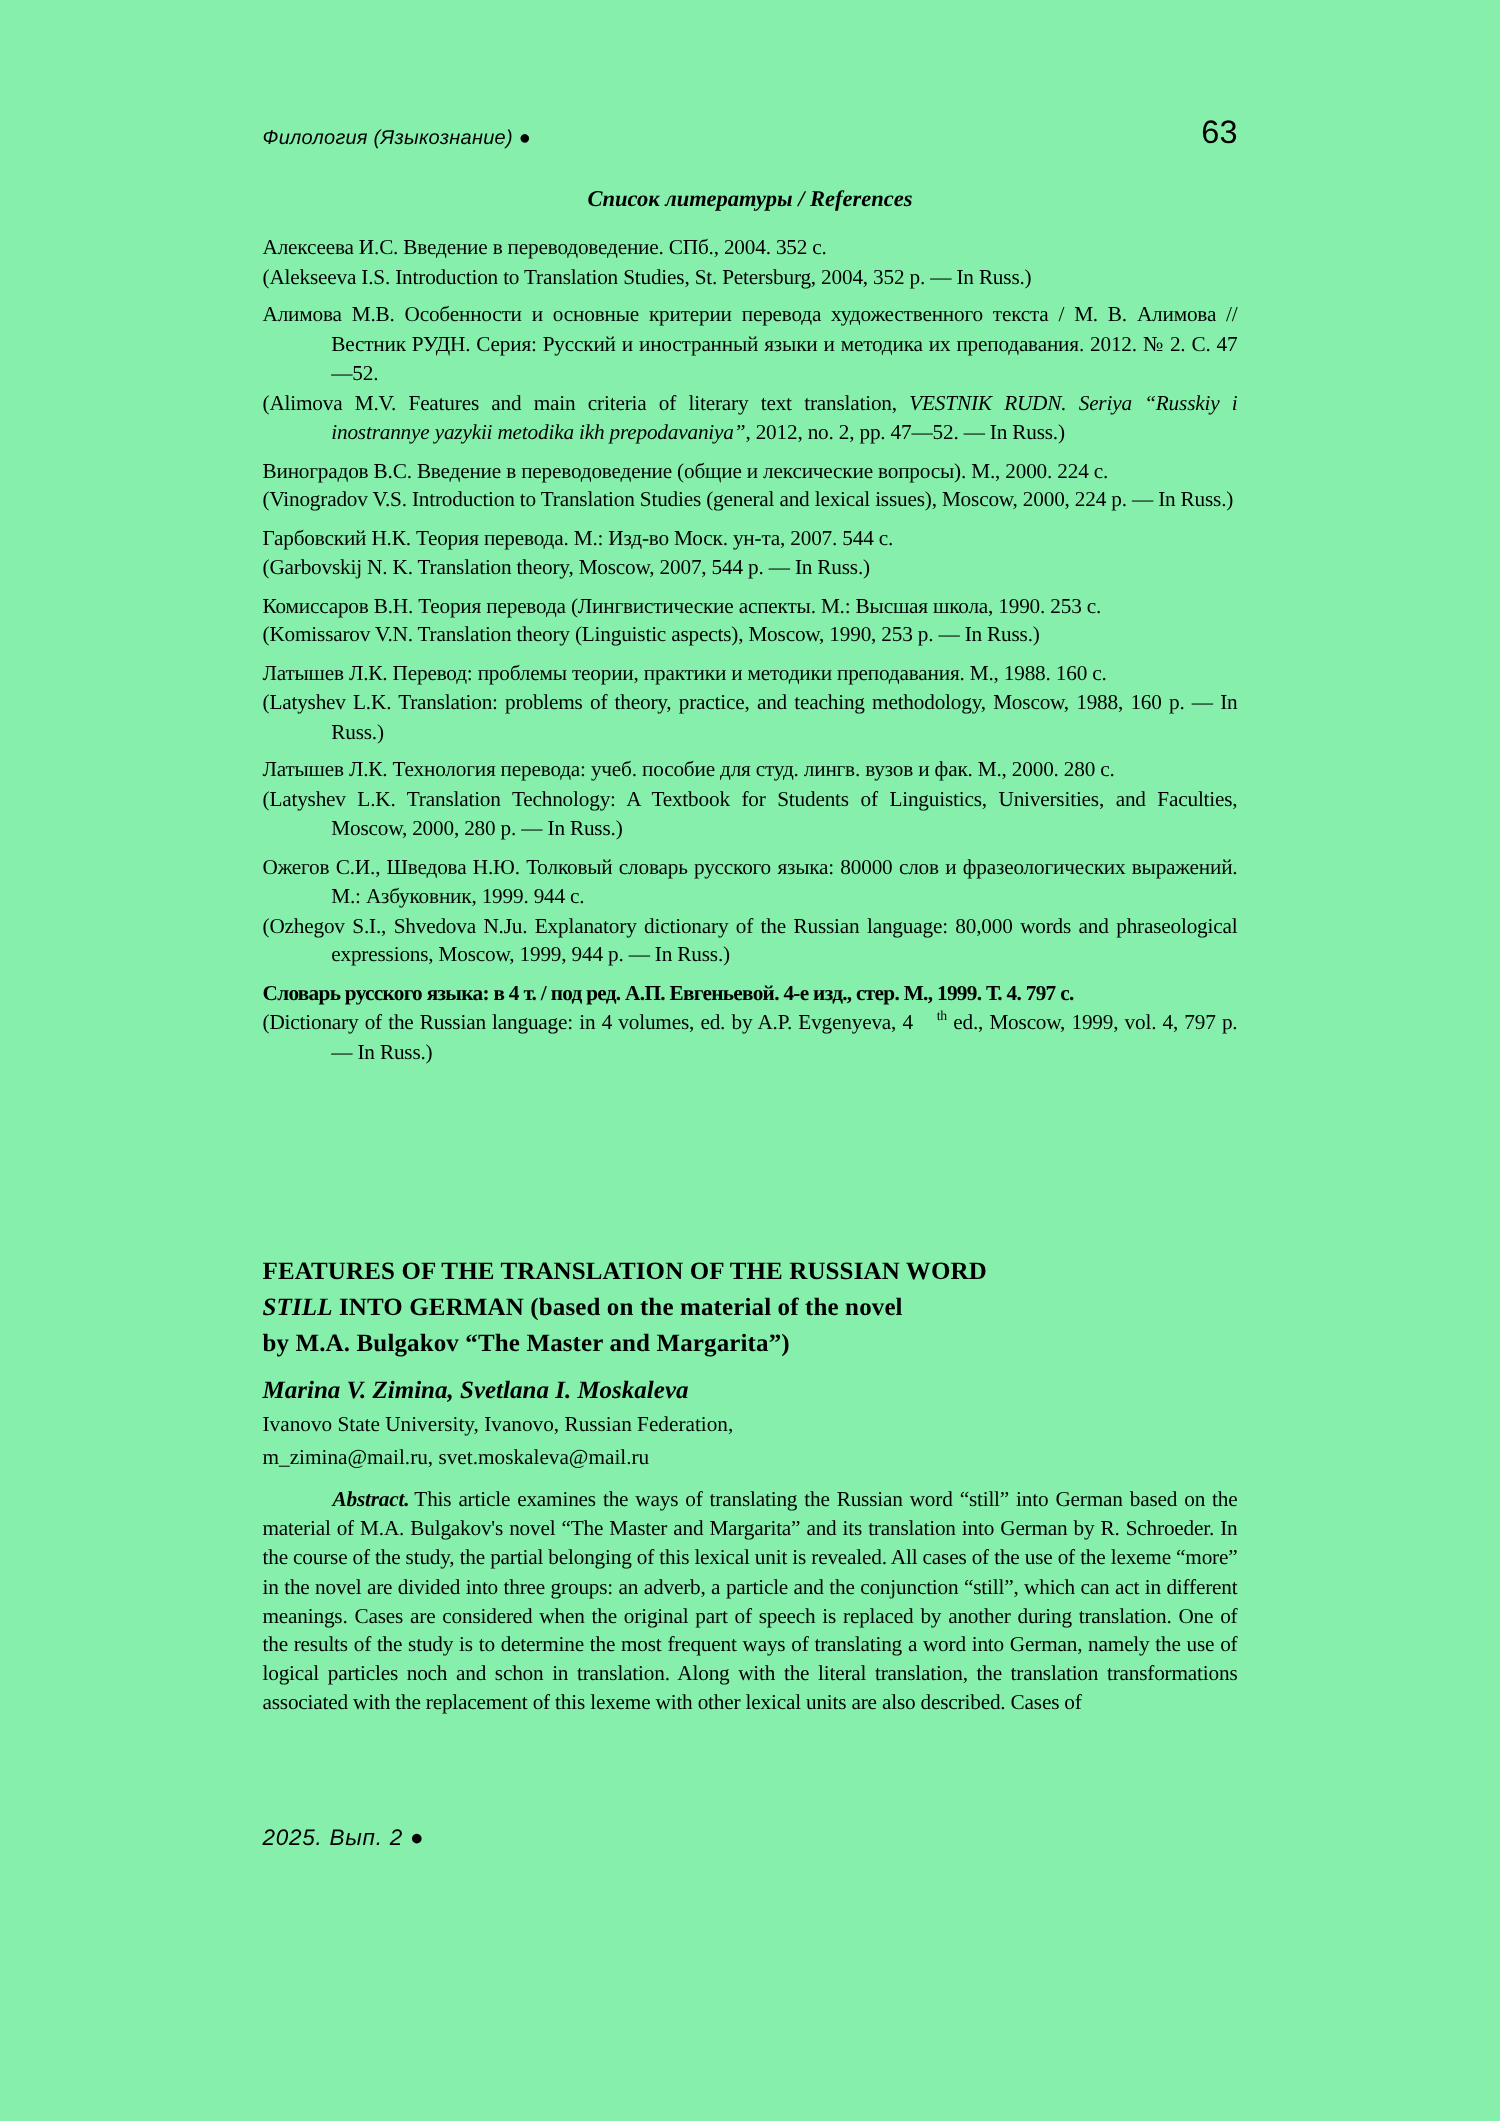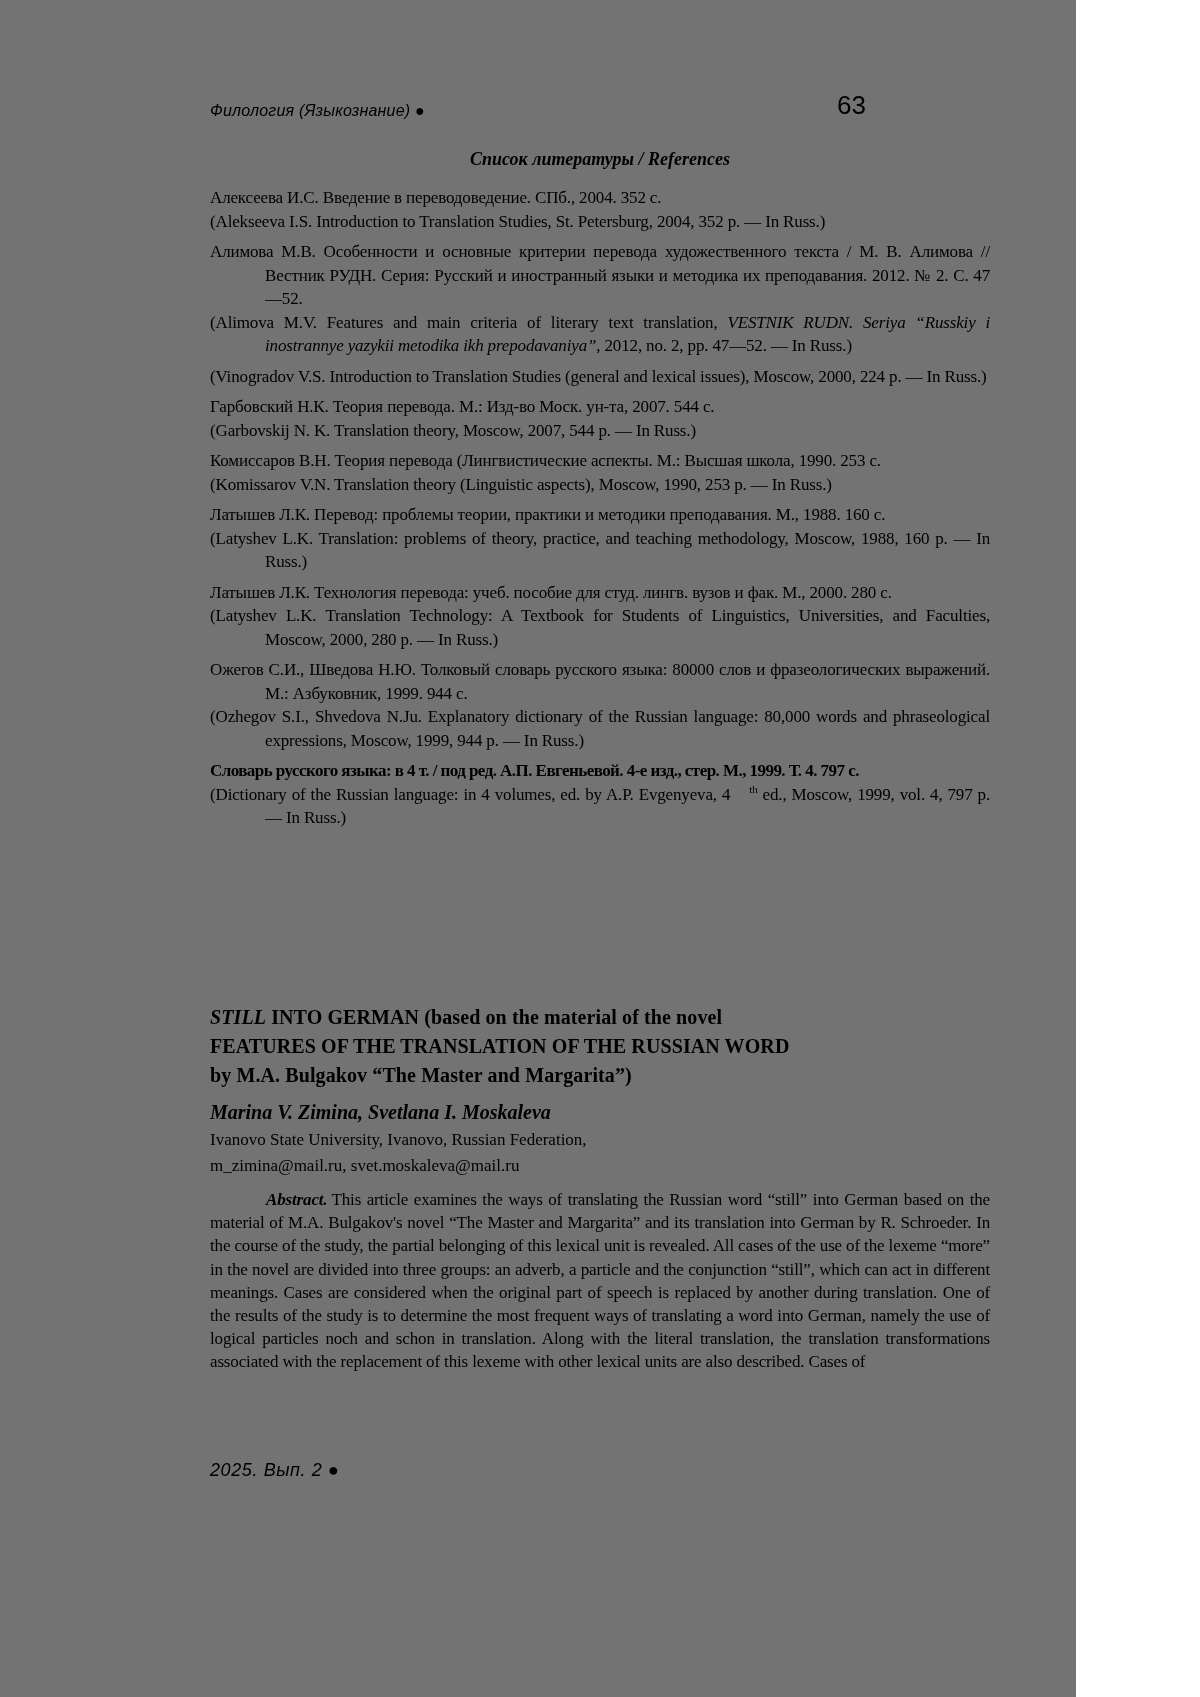--- a/index.html
+++ b/index.html
@@ -1,20 +1,20 @@
 <!DOCTYPE html>
 <html lang="ru"><head>
 <meta charset="utf-8">
 <style>
   html, body { margin: 0; padding: 0; background: #ffffff; }
   .page {
     position: relative;
-    width: 1076px;
+    width: 1200px;
     height: 1697px;
-    background: #737373;
+    background: #86efac;
     color: #000000;
     font-family: "Liberation Serif", serif;
     overflow: hidden;
   }
 
   
   .running-head {
     position: absolute;
     left: 210px;
     top: 102px;
@@ -143,20 +143,21 @@
   <div class="refs">
       <div class="ref-group">
         <p class="ref-ru"><span>Алексеева И.С. Введение в переводоведение. СПб., 2004. 352 с.</span></p>
         <p class="ref-en"><span>(Alekseeva I.S. Introduction to Translation Studies, St. Petersburg, 2004, 352 p. — In Russ.)</span></p>
       </div>
       <div class="ref-group">
         <p class="ref-ru"><span>Алимова М.В. Особенности и основные критерии перевода художественного текста / М. В. Алимова // Вестник РУДН. Серия: Русский и иностранный языки и методика их преподавания. 2012. № 2. С. 47—52.</span></p>
         <p class="ref-en"><span>(Alimova M.V. Features and main criteria of literary text translation, </span><span class="it">VESTNIK RUDN. Seriya “Russkiy i inostrannye yazykii metodika ikh prepodavaniya”</span><span>, 2012, no. 2, pp. 47—52. — In Russ.)</span></p>
       </div>
       <div class="ref-group">
+        <p class="ref-ru"><span>Виноградов В.С. Введение в переводоведение (общие и лексические вопросы). М., 2000. 224 с.</span></p>
         <p class="ref-en"><span>(Vinogradov V.S. Introduction to Translation Studies (general and lexical issues), Moscow, 2000, 224 p. — In Russ.)</span></p>
       </div>
       <div class="ref-group">
         <p class="ref-ru"><span>Гарбовский Н.К. Теория перевода. М.: Изд-во Моск. ун-та, 2007. 544 с.</span></p>
         <p class="ref-en"><span>(Garbovskij N. K. Translation theory, Moscow, 2007, 544 p. — In Russ.)</span></p>
       </div>
       <div class="ref-group">
         <p class="ref-ru"><span>Комиссаров В.Н. Теория перевода (Лингвистические аспекты. М.: Высшая школа, 1990. 253 с.</span></p>
         <p class="ref-en"><span>(Komissarov V.N. Translation theory (Linguistic aspects), Moscow, 1990, 253 p. — In Russ.)</span></p>
       </div>
@@ -172,22 +173,22 @@
         <p class="ref-ru"><span>Ожегов С.И., Шведова Н.Ю. Толковый словарь русского языка: 80000 слов и фразеологических выражений. М.: Азбуковник, 1999. 944 с.</span></p>
         <p class="ref-en"><span>(Ozhegov S.I., Shvedova N.Ju. Explanatory dictionary of the Russian language: 80,000 words and phraseological expressions, Moscow, 1999, 944 p. — In Russ.)</span></p>
       </div>
       <div class="ref-group">
         <p class="ref-ru"><span>Словарь русского языка: в 4 т. / под ред. А.П. Евгеньевой. 4-е изд., стер. М., 1999. Т. 4. 797 с.</span></p>
         <p class="ref-en"><span>(Dictionary of the Russian language: in 4 volumes, ed. by A.P. Evgenyeva, 4</span><span class="sup">th</span><span> ed., Moscow, 1999, vol. 4, 797 p. — In Russ.)</span></p>
       </div>
     </div>
 
   <h1 class="title">
+      <div class="title-line"><span>FEATURES OF THE TRANSLATION OF THE RUSSIAN WORD</span></div>
       <div class="title-line"><span class="it">STILL</span><span> INTO GERMAN (based on the material of the novel</span></div>
-      <div class="title-line"><span>FEATURES OF THE TRANSLATION OF THE RUSSIAN WORD</span></div>
       <div class="title-line"><span>by M.A. Bulgakov “The Master and Margarita”)</span></div>
     </h1>
 
   <p class="authors">Marina V. Zimina, Svetlana I. Moskaleva</p>
 
   <p class="affiliation">Ivanovo State University, Ivanovo, Russian Federation,</p>
 
   <p class="emails">m_zimina@mail.ru, svet.moskaleva@mail.ru</p>
 
   <p class="abstract">

